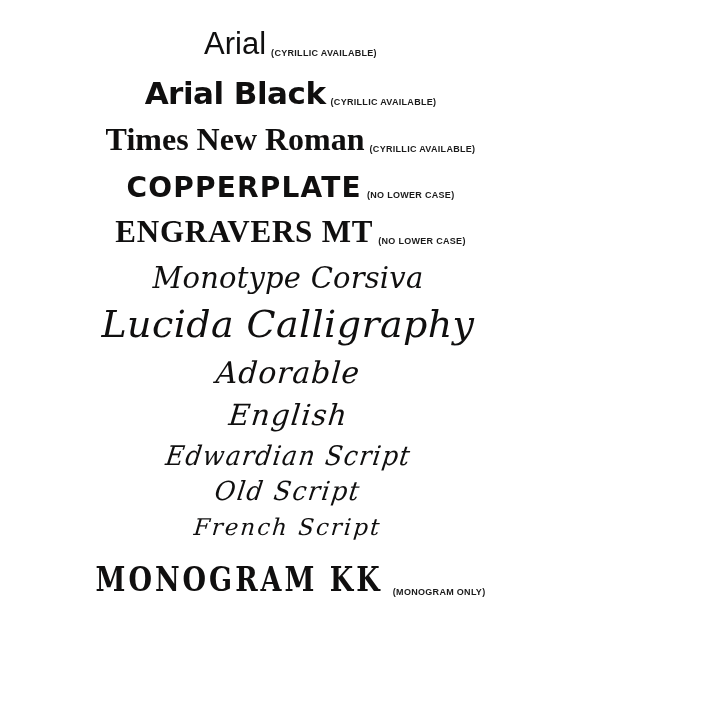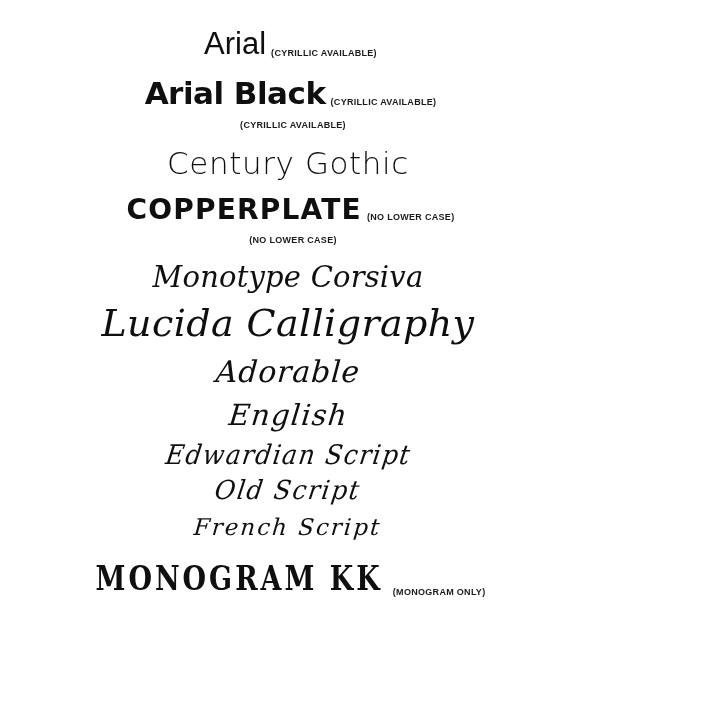--- a/index.html
+++ b/index.html
@@ -176,34 +176,32 @@
     <span class="sample-name">Arial</span>
     <span class="sample-note">(CYRILLIC AVAILABLE)</span>
   </div>
 
   <div class="font-row r-arial-black">
     <span class="sample-name">Arial Black</span>
     <span class="sample-note">(CYRILLIC AVAILABLE)</span>
   </div>
 
   <div class="font-row r-times">
+    <span class="sample-name">Times New Roman</span>
     <span class="sample-note">(CYRILLIC AVAILABLE)</span>
   </div>
 
-  <div class="font-row r-century">
-    <span class="sample-name">Century Gothic</span>
-    <span class="sample-note"></span>
-  </div>
 
   <div class="font-row r-copperplate">
     <span class="sample-name">COPPERPLATE</span>
     <span class="sample-note">(NO LOWER CASE)</span>
   </div>
 
   <div class="font-row r-engravers">
+    <span class="sample-name">ENGRAVERS MT</span>
     <span class="sample-note">(NO LOWER CASE)</span>
   </div>
 
   <div class="font-row r-corsiva">
     <span class="sample-name">Monotype Corsiva</span>
     <span class="sample-note"></span>
   </div>
 
   <div class="font-row r-lucida">
     <span class="sample-name">Lucida Calligraphy</span>

